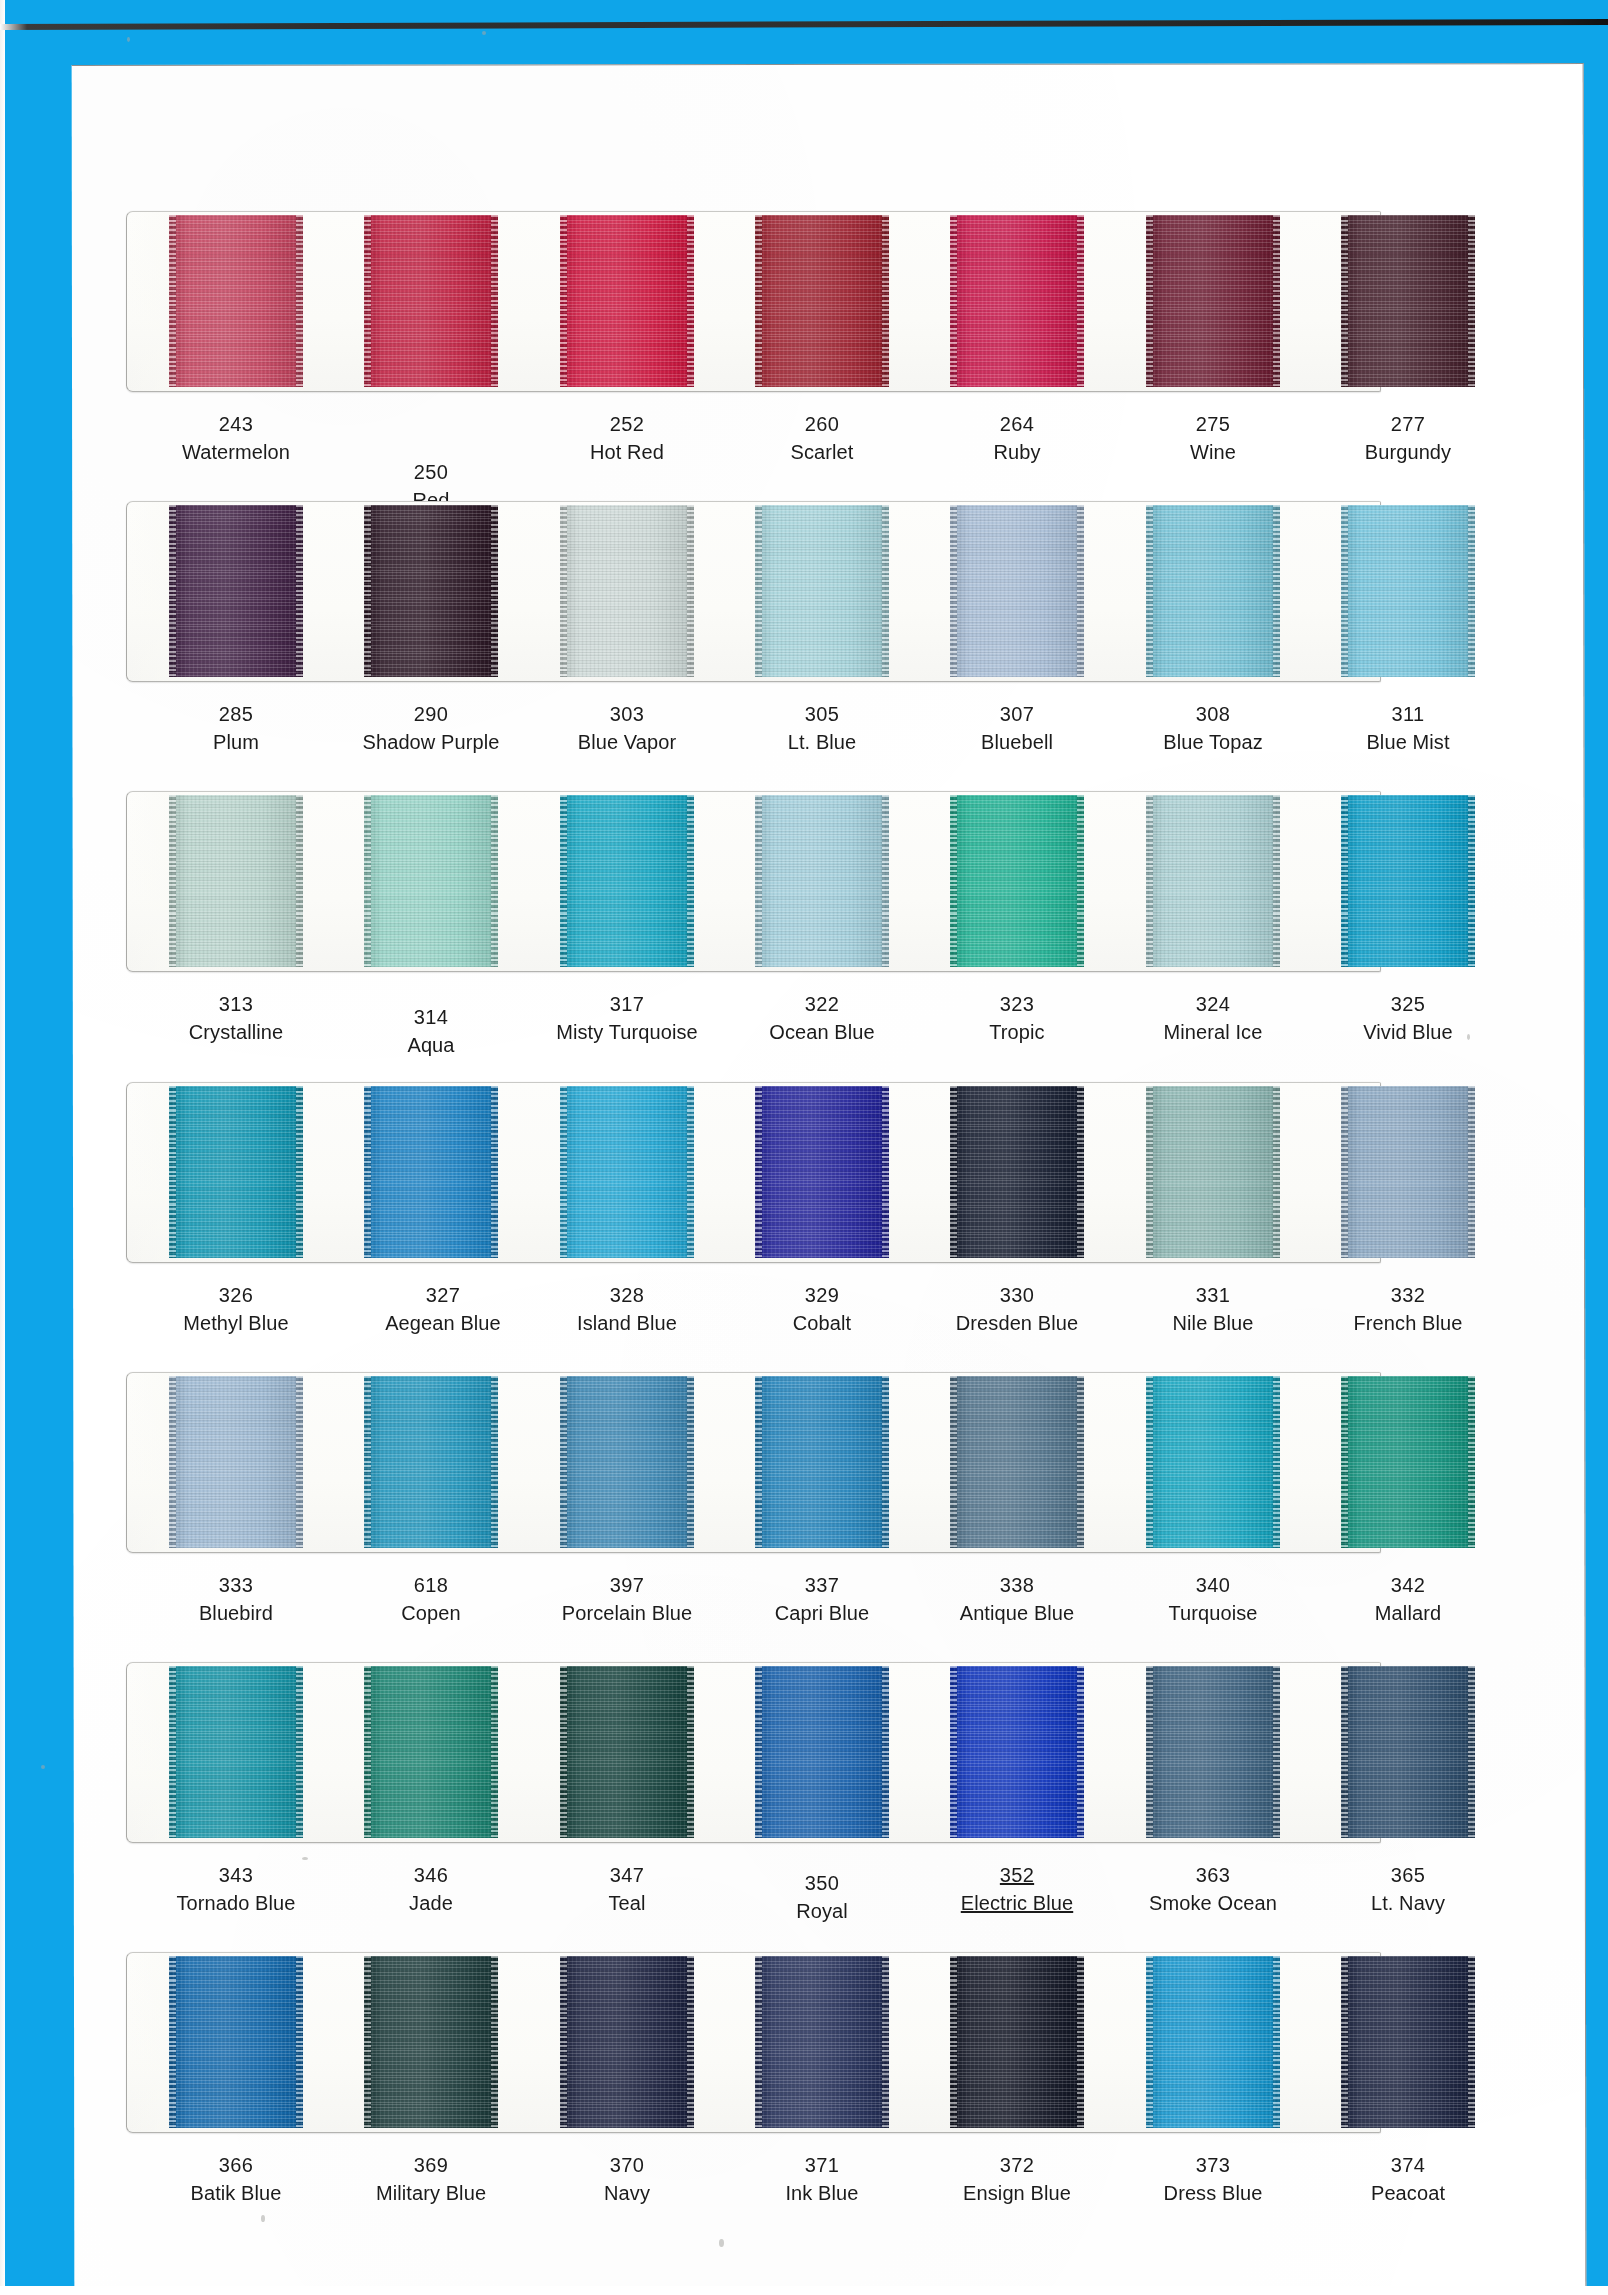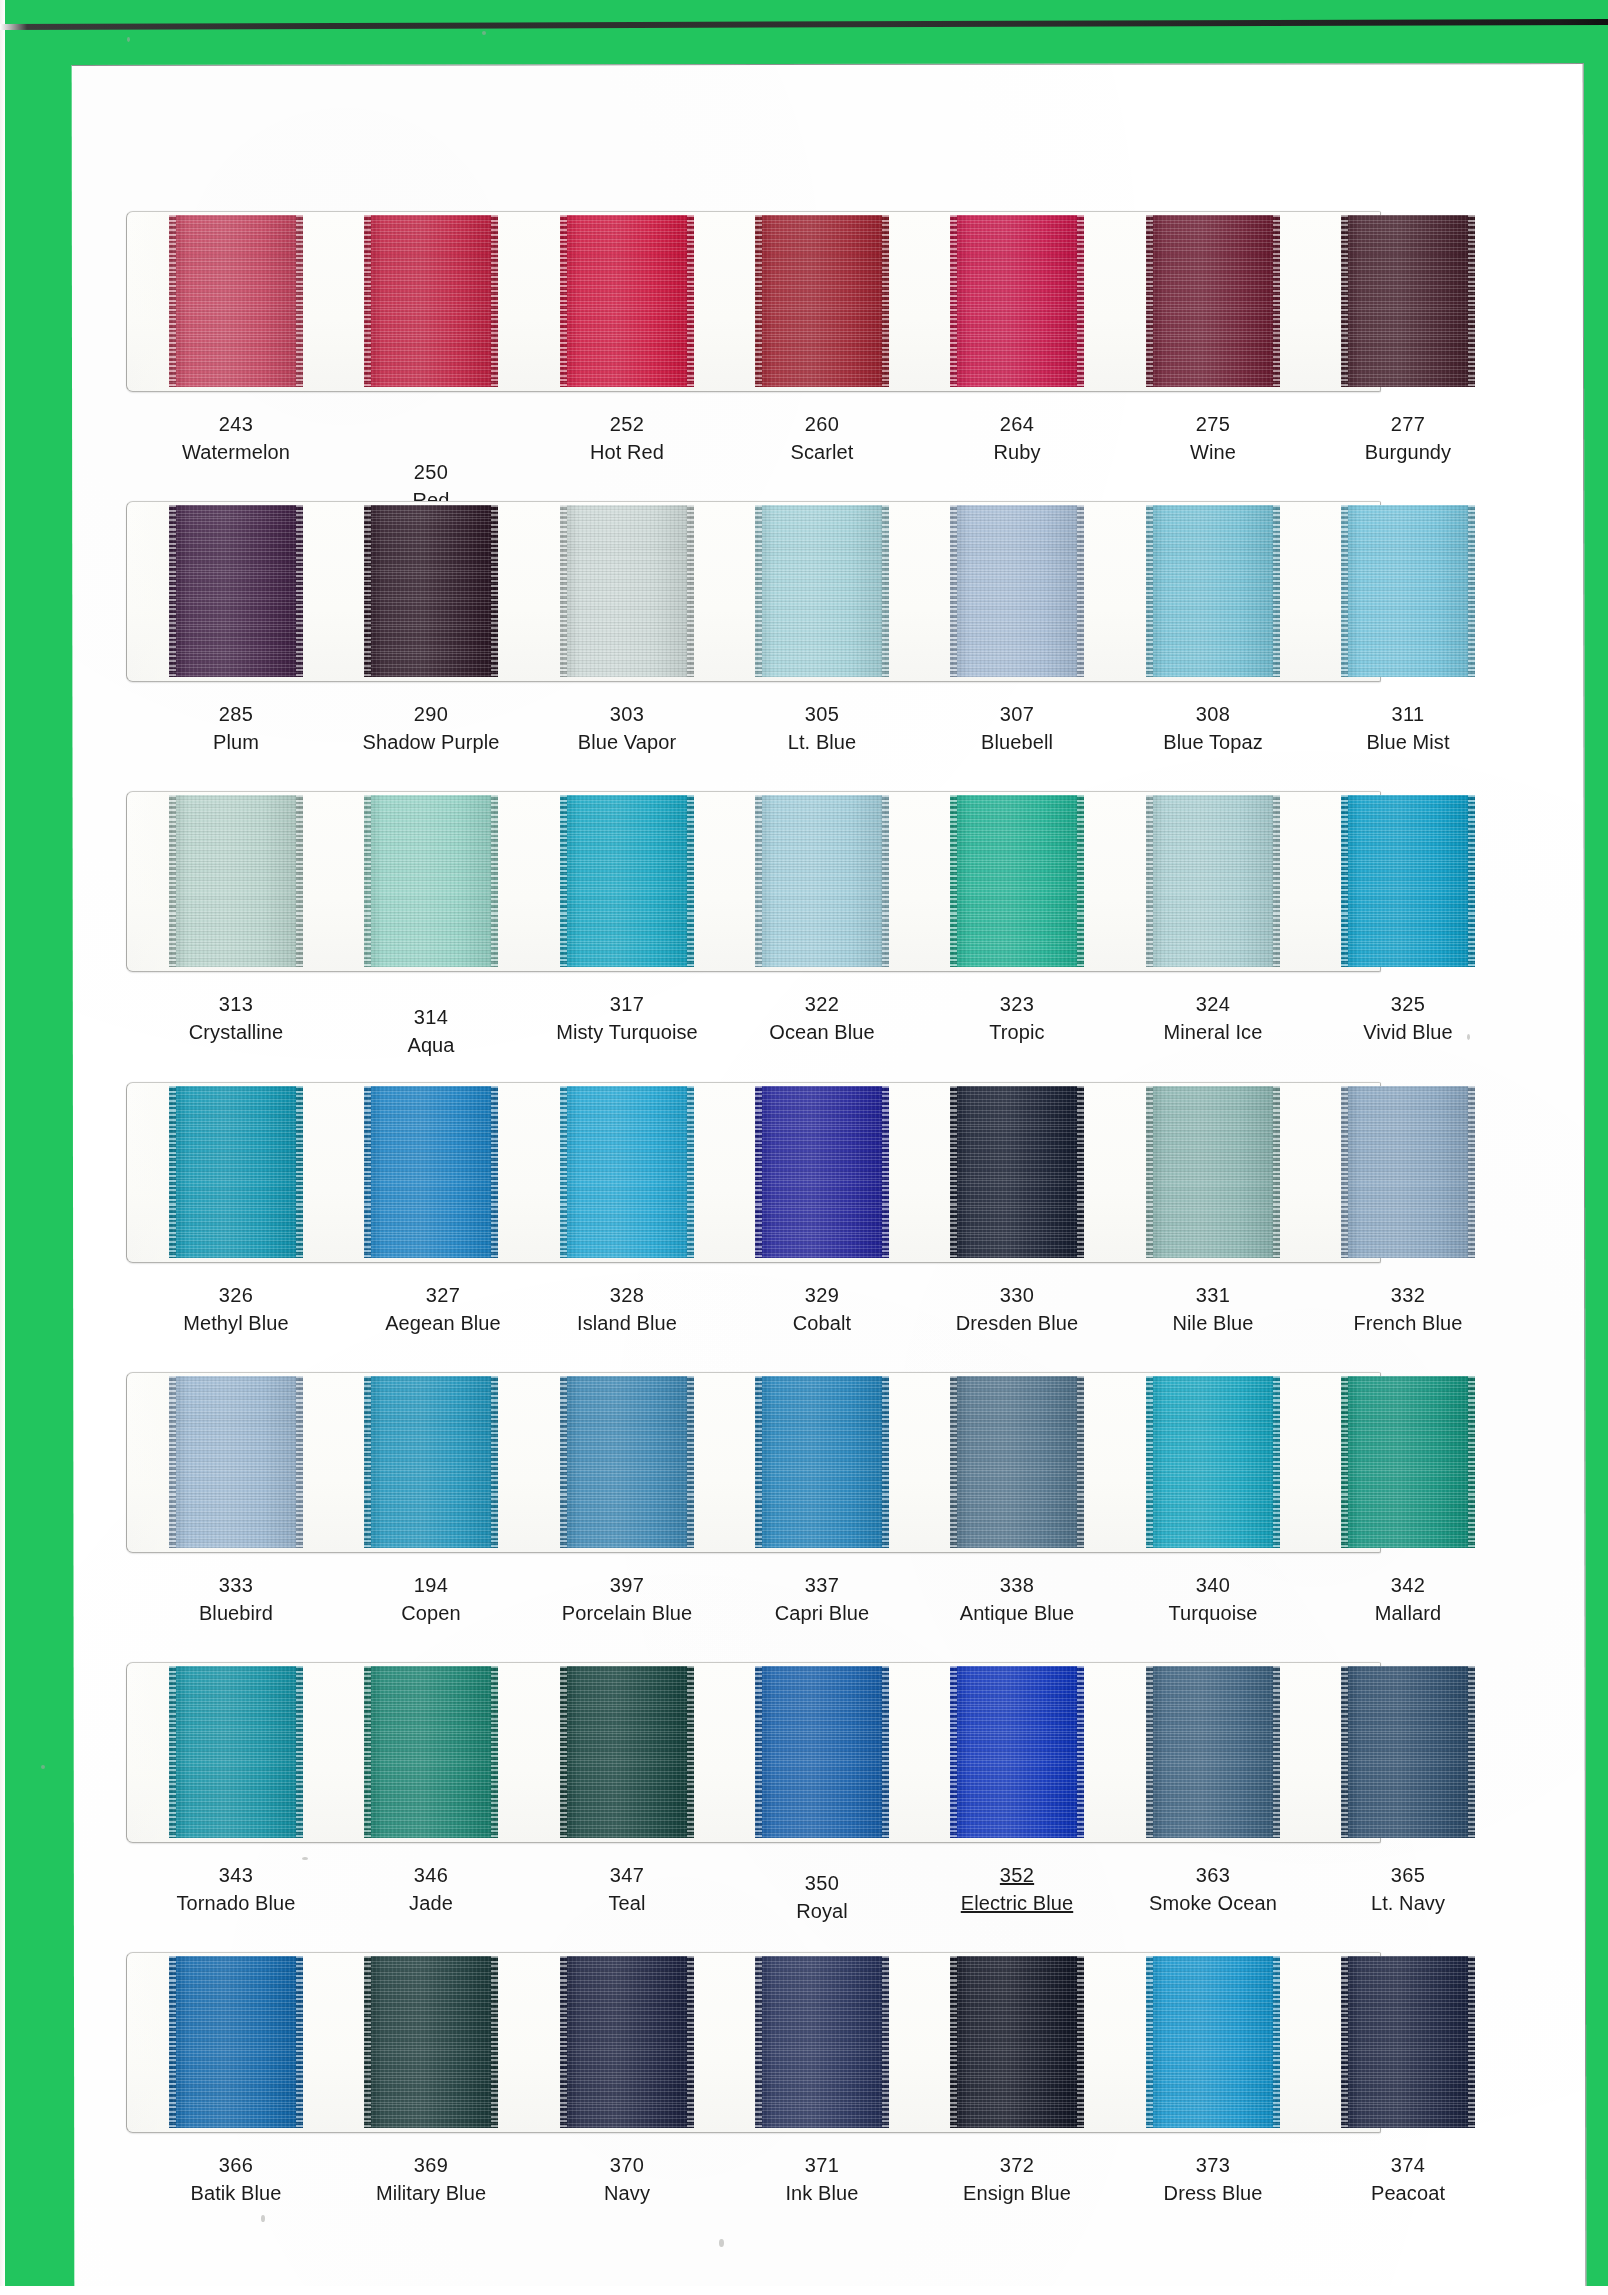--- a/index.html
+++ b/index.html
@@ -9,21 +9,21 @@
     background: #ffffff;
   }
   body {
     font-family: "Liberation Sans", sans-serif;
   }
 
   #page {
     position: relative;
     width: 1609px;
     height: 2295px;
-    background: #22c55e;
+    background: #0ea5e9;
     overflow: hidden;
   }
 
   
   .scan-top-bar {
     position: absolute;
     left: 0;
     top: 24px;
     width: 1609px;
     height: 6px;
@@ -556,21 +556,21 @@
           <div class="name">Bluebird</div>
         </div>
         <div class="swatch" title="335 Copen" style="left: 364px;">
           <div class="swatch-fill" style="background-color: rgb(33, 150, 189);"></div>
           <div class="swatch-weave"></div>
           <div class="swatch-sheen"></div>
           <div class="swatch-edge left"></div>
           <div class="swatch-edge right"></div>
         </div>
         <div class="caption" style="left: 344px; top: 199px;">
-          <div class="code">194</div>
+          <div class="code">618</div>
           <div class="name">Copen</div>
         </div>
         <div class="swatch" title="336 Porcelain Blue" style="left: 560px;">
           <div class="swatch-fill" style="background-color: rgb(61, 136, 180);"></div>
           <div class="swatch-weave"></div>
           <div class="swatch-sheen"></div>
           <div class="swatch-edge left"></div>
           <div class="swatch-edge right"></div>
         </div>
         <div class="caption" style="left: 540px; top: 199px;">

